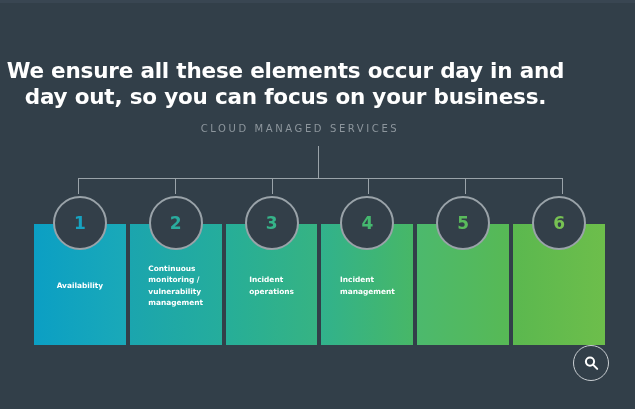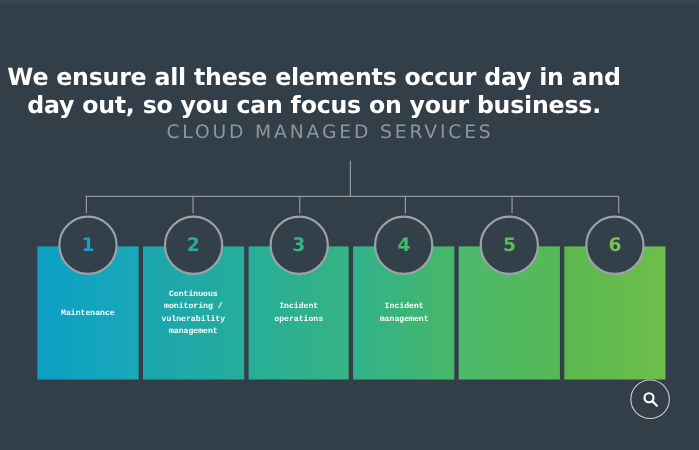--- a/index.html
+++ b/index.html
@@ -38,23 +38,24 @@
     color: #ffffff;
     font-size: 21.5px;
     font-weight: bold;
     line-height: 26px;
     letter-spacing: -0.2px;
     margin: 0 auto;
     width: 560px;
   }
   #subtitle {
     color: #8d969d;
-    font-size: 17px;
+    font-size: 10px;
     font-weight: normal;
     letter-spacing: 2.6px;
+    margin-top: 13px;
     padding-left: 29px;
   }
 
   
   #connectors {
     position: absolute;
     top: 146px;
     left: 0;
     width: 635px;
     height: 70px;
@@ -89,25 +90,24 @@
     height: 121px;
     display: flex;
     align-items: center;
     justify-content: center;
   }
   .card-label {
     color: #ffffff;
     font-size: 7.4px;
     font-weight: bold;
     line-height: 11.5px;
-    text-align: center;
+    text-align: left;
     padding: 0 6px;
     margin-top: 2px;
     white-space: pre-line;
-    font-family: Liberation Mono, monospace;
   }
 
   
   .circle {
     position: absolute;
     top: -28px;
     left: 50%;
     transform: translateX(-50%);
     width: 54px;
     height: 54px;
@@ -163,21 +163,21 @@
       <div class="conn-line drop" style="left: 368.4px;"></div>
       <div class="conn-line drop" style="left: 465.2px;"></div>
       <div class="conn-line drop" style="left: 562px;"></div>
     </div>
 
   <div id="cards">
       <div class="card" style="background: linear-gradient(90deg, rgb(11, 159, 196) 0%, rgb(26, 169, 184) 100%);">
         <div class="circle">
           <span class="circle-num" style="color: rgb(23, 162, 192);">1</span>
         </div>
-        <div class="card-label">Maintenance</div>
+        <div class="card-label">Availability</div>
       </div>
       <div class="card" style="background: linear-gradient(90deg, rgb(27, 165, 174) 0%, rgb(37, 173, 156) 100%);">
         <div class="circle">
           <span class="circle-num" style="color: rgb(42, 171, 158);">2</span>
         </div>
         <div class="card-label">Continuous
 monitoring /
 vulnerability
 management</div>
       </div>

